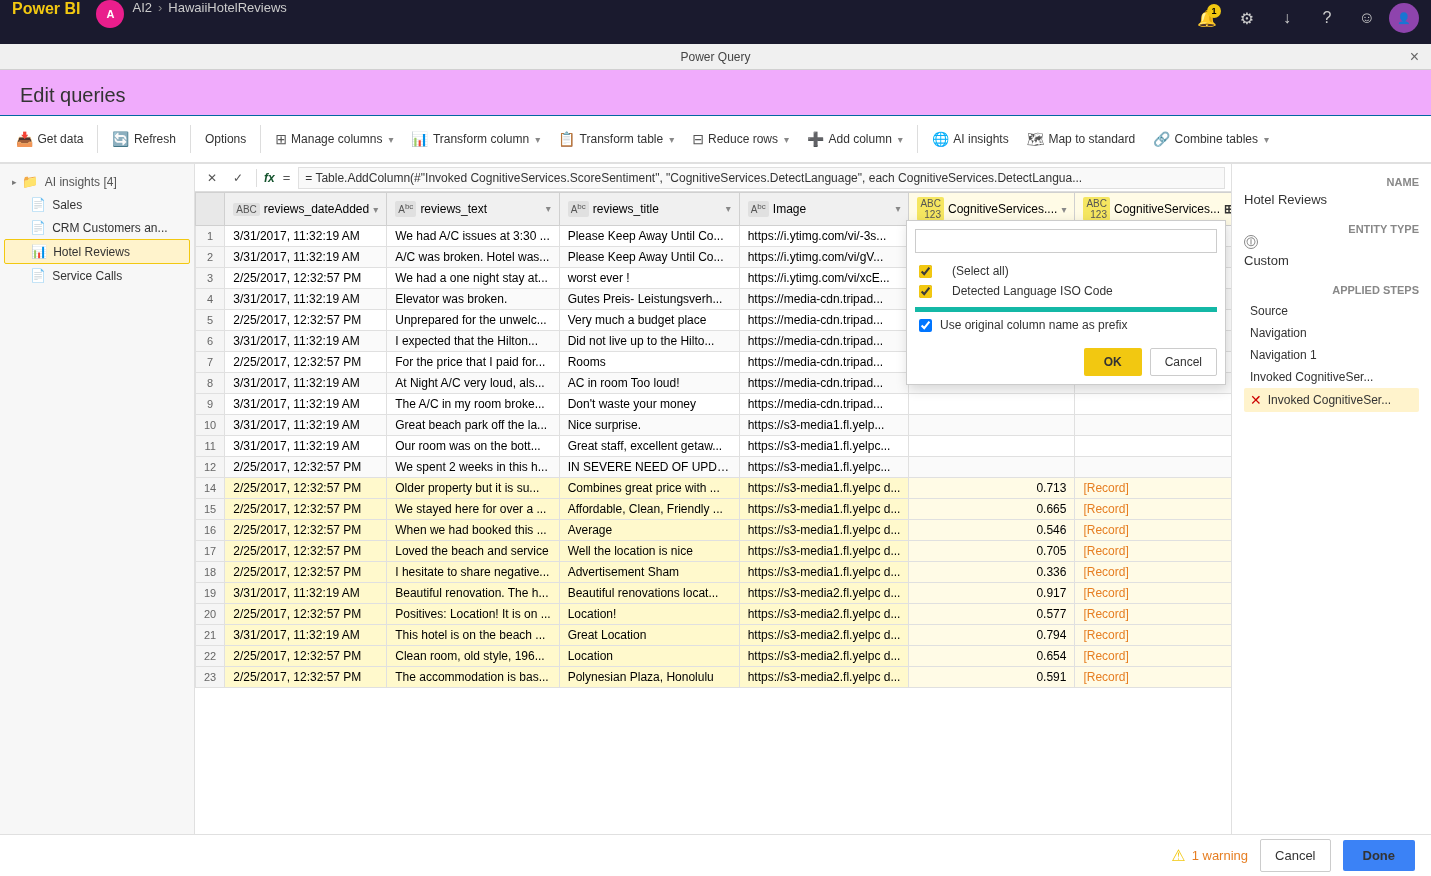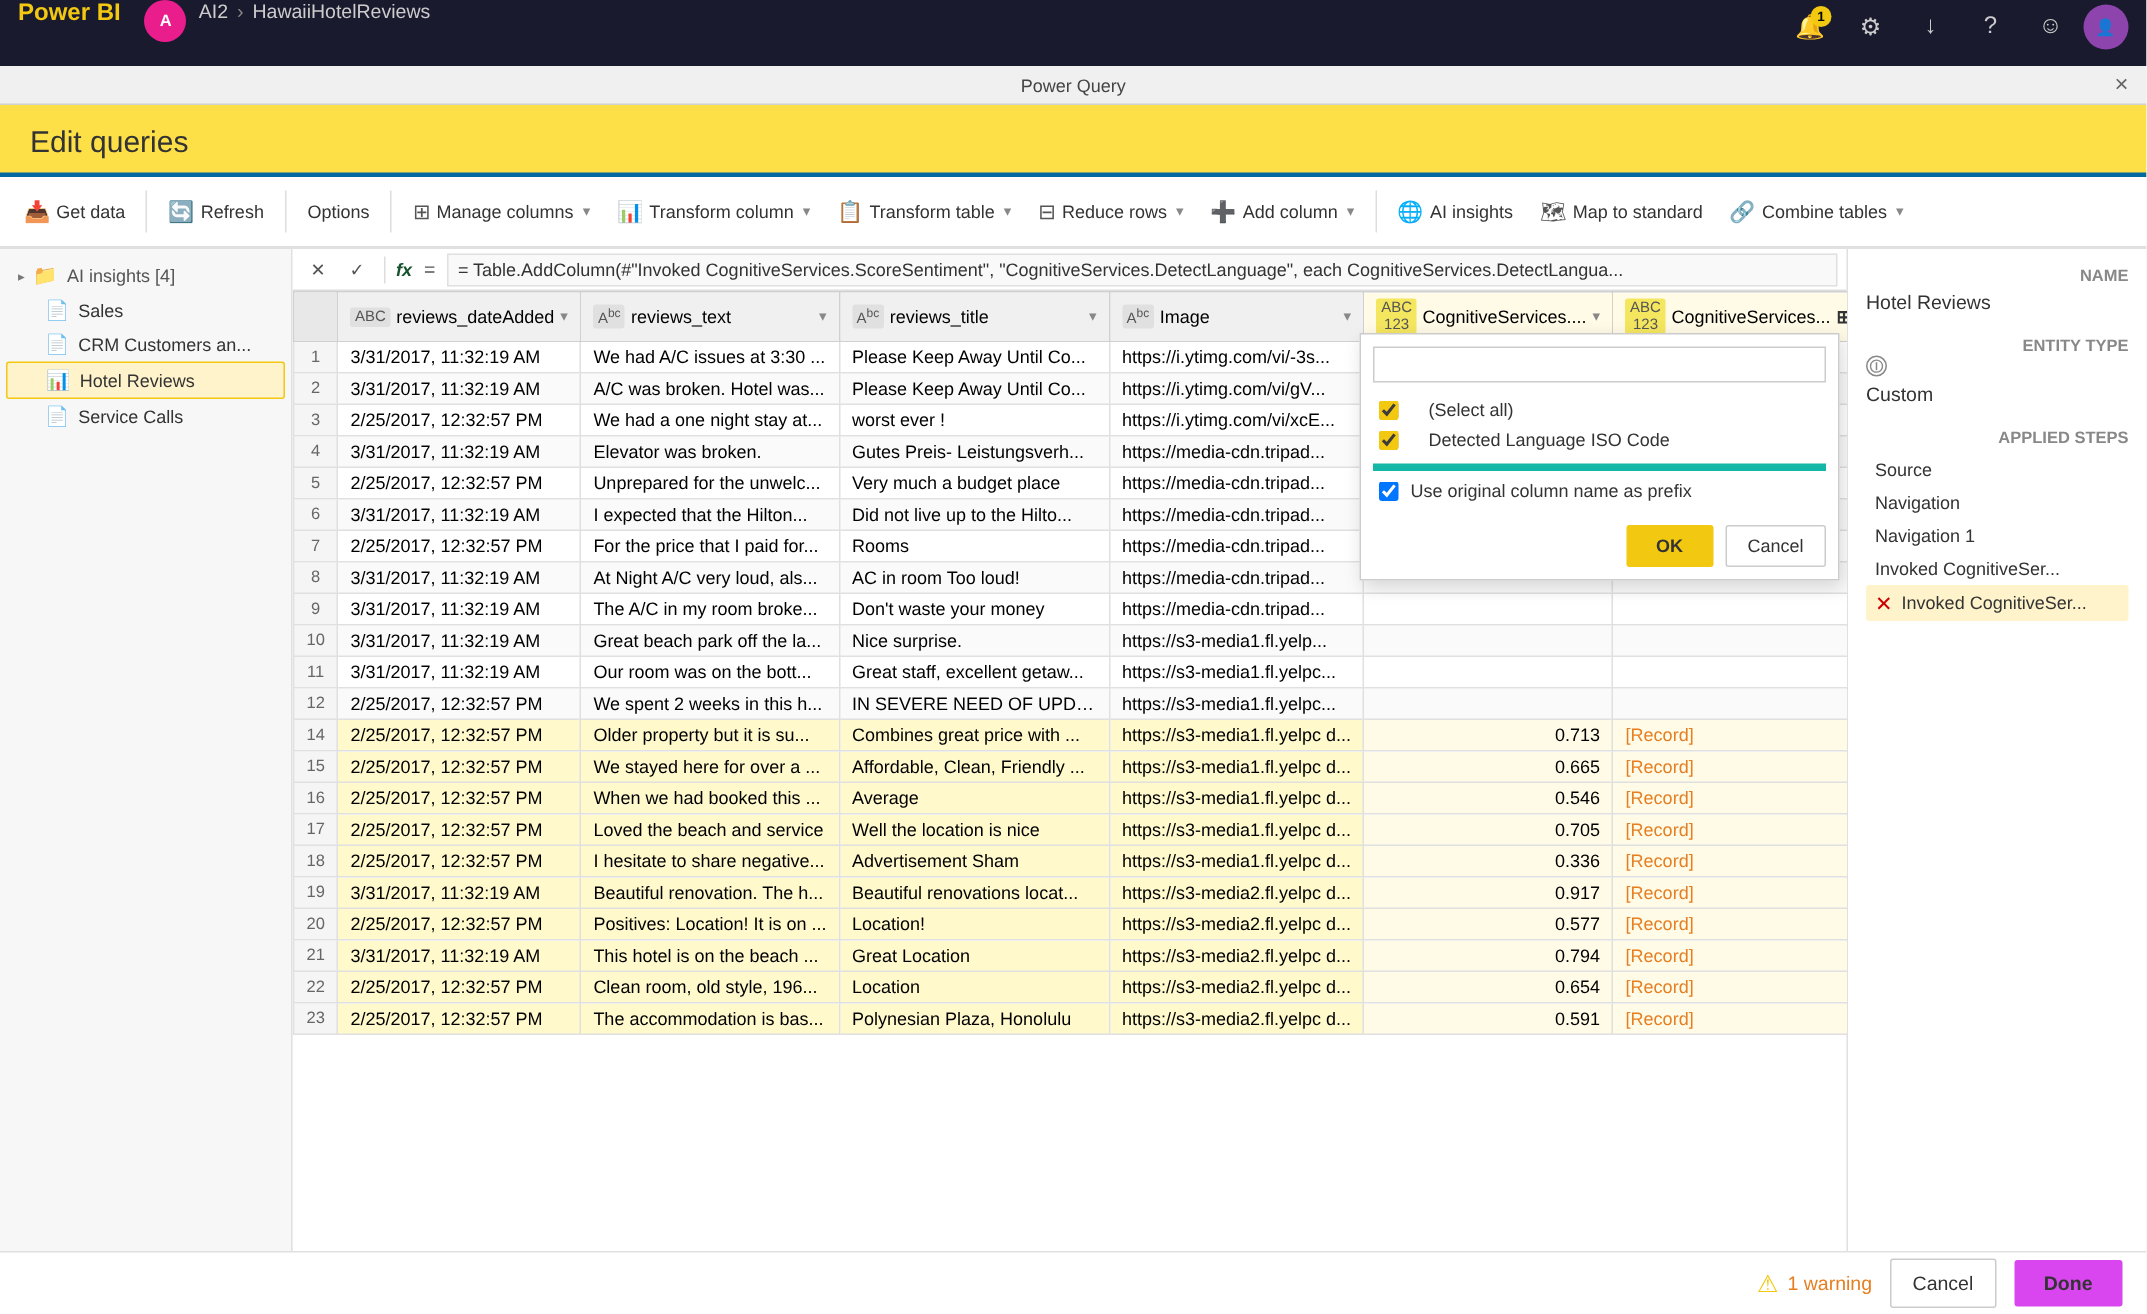--- a/index.html
+++ b/index.html
@@ -61,22 +61,22 @@
     .main-container {
       background: white;
       display: flex;
       flex-direction: column;
       height: calc(876px - 44px - 26px);
     }
 
     
     .edit-queries-bar {
       padding: 14px 20px 8px 20px;
-      background: #fde047;
-      border-bottom: 3px solid #0369a1;
+      background: #f0abfc;
+      border-bottom: 1px solid #0369a1;
     }
     .edit-queries-title { font-size: 20px; font-weight: 300; color: #333; }
 
     
     .toolbar {
       background: white;
       border-bottom: 2px solid #e0e0e0;
       padding: 4px 8px;
       display: flex;
       align-items: center;
@@ -154,21 +154,21 @@
     
     .data-table {
       border-collapse: collapse;
       min-width: 100%;
       font-size: 12px;
     }
     .data-table th {
       background: #f0f0f0;
       border: 1px solid #d0d0d0;
       padding: 4px 8px;
-      text-align: center;
+      text-align: right;
       font-weight: normal;
       white-space: nowrap;
       position: sticky;
       top: 0;
       z-index: 2;
     }
     .data-table th.row-num {
       width: 35px;
       text-align: center;
       background: #e8e8e8;
@@ -273,21 +273,21 @@
       border-top: 1px solid #e0e0e0;
       display: flex;
       align-items: center;
       justify-content: flex-end;
       padding: 0 16px;
       gap: 12px;
     }
     .warning-area { display: flex; align-items: center; gap: 6px; color: #e67e22; font-size: 13px; }
     .warning-icon { font-size: 16px; color: #f2c811; }
     .btn-done {
-      background: #d946ef; color: #333; border: none;
+      background: #3b82f6; color: #333; border: none;
       padding: 8px 20px; font-size: 13px; cursor: pointer; font-weight: 600;
       border-radius: 2px;
     }
     .btn-cancel-main {
       background: white; color: #333; border: 1px solid #ccc;
       padding: 8px 14px; font-size: 13px; cursor: pointer;
       border-radius: 2px;
     }
 
     

